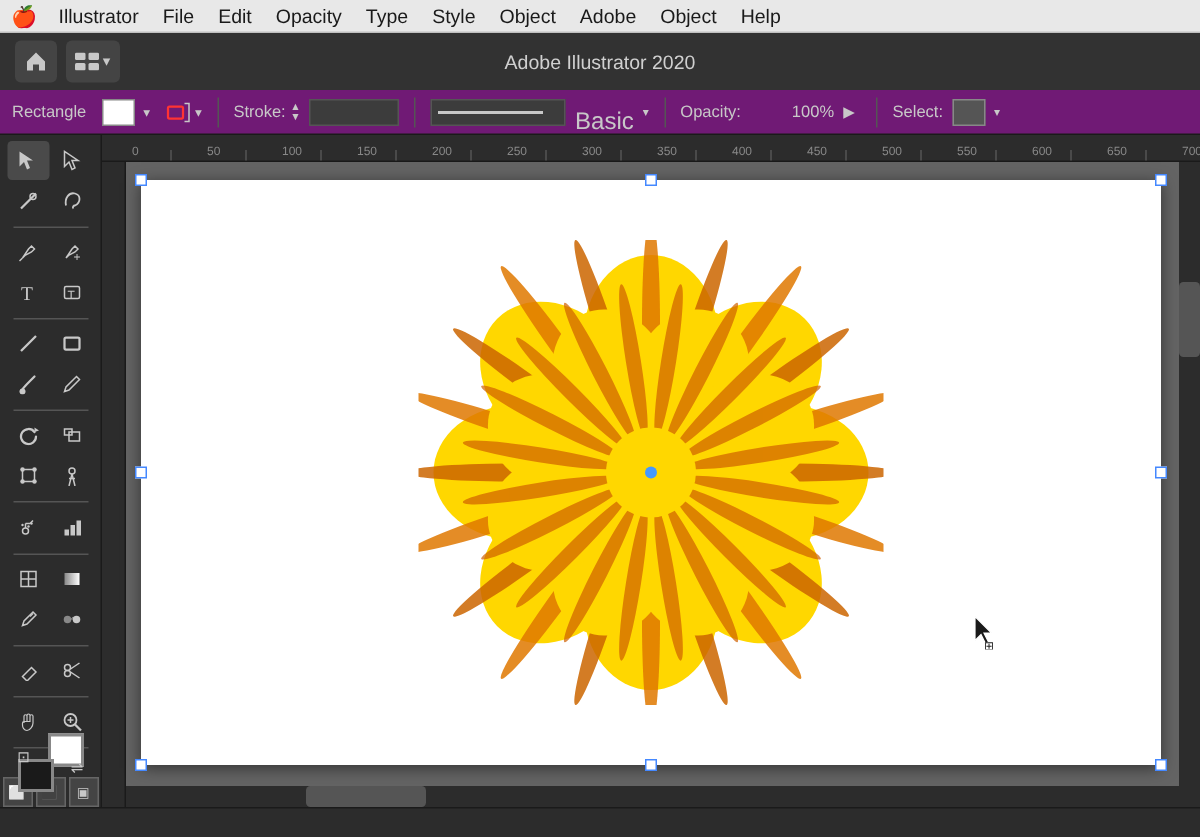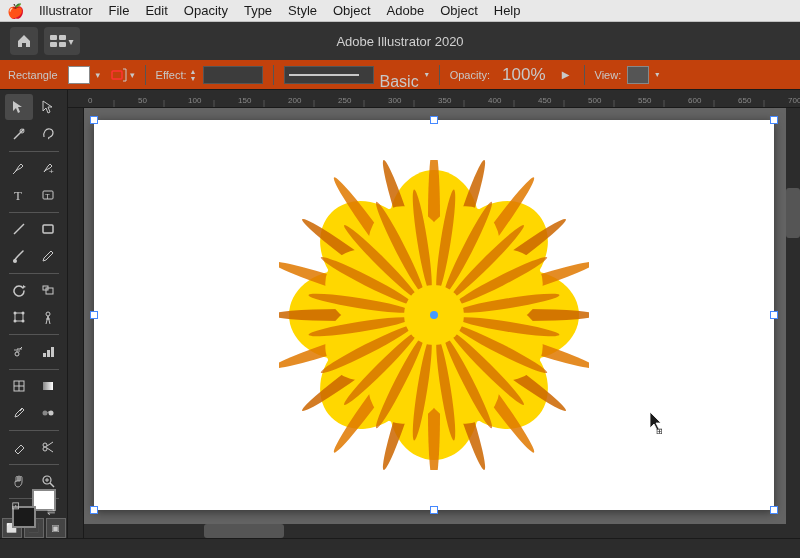--- a/index.html
+++ b/index.html
@@ -63,21 +63,21 @@
       border-radius: 4px;
       display: flex; align-items: center; justify-content: center;
       cursor: pointer;
       gap: 2px;
     }
 
     
     #optionsbar {
       width: 800px;
       height: 30px;
-      background: #c2410c;
+      background: #701a75;
       display: flex;
       align-items: center;
       padding: 0 8px;
       gap: 6px;
       border-bottom: 1px solid #1a1a1a;
     }
     .options-label {
       color: #c8c8c8;
       font-size: 11px;
       margin-right: 4px;
@@ -121,23 +121,23 @@
       border: 1px solid #555;
       display: flex; align-items: center; padding: 0 4px;
       cursor: pointer;
     }
     .brush-line {
       width: 70px; height: 2px;
       background: #c8c8c8;
     }
     .basic-label { color: #c8c8c8; font-size: 16px; margin-top: 15px; }
     .dropdown-arrow-sm { color: #c8c8c8; font-size: 8px; }
-    .opacity-control { display: flex; align-items: center; gap: 12px; }
+    .opacity-control { display: flex; align-items: center; gap: 2px; }
     .opacity-label { color: #c8c8c8; font-size: 11px; }
-    .opacity-value { color: #c8c8c8; font-size: 17px; }
+    .opacity-value { color: #c8c8c8; font-size: 11px; margin-left: 32px; }
     .expand-btn {
       width: 16px; height: 16px;
       color: #c8c8c8; font-size: 10px;
       cursor: pointer;
       display: flex; align-items: center; justify-content: center;
     }
     .style-label { color: #c8c8c8; font-size: 11px; }
     .style-swatch {
       width: 22px; height: 18px;
       background: #555;
@@ -364,21 +364,21 @@
     <svg width="18" height="18" viewBox="0 0 18 18" fill="none">
       <rect x="2" y="5" width="10" height="8" rx="1" fill="none" stroke="#ff3333" stroke-width="1.5"></rect>
       <path d="M13 3L16 3L16 15L13 15" stroke="#c8c8c8" stroke-width="1"></path>
     </svg>
     <span style="color:#c8c8c8;font-size:9px;">▾</span>
   </div>
 
   <div class="separator-v"></div>
 
   <div class="stroke-control">
-    <span class="stroke-label">Effect:</span>
+    <span class="stroke-label">Stroke:</span>
     <div class="stroke-spinner">
       <span>▲</span>
       <span>▼</span>
     </div>
   </div>
   <div class="stroke-value-box"></div>
 
   <div class="separator-v"></div>
 
   <div class="brush-stroke-display">
@@ -390,21 +390,21 @@
   <div class="separator-v"></div>
 
   <div class="opacity-control">
     <span class="opacity-label">Opacity:</span>
     <span class="opacity-value">100%</span>
     <div class="expand-btn">▶</div>
   </div>
 
   <div class="separator-v"></div>
 
-  <span class="style-label">View:</span>
+  <span class="style-label">Select:</span>
   <div class="style-swatch"></div>
   <span class="dropdown-arrow-sm">▾</span>
 </div>
 
 <div id="main" style="height: 448px;">
 
   <div id="toolbar">
 
     <div class="tool-row">
       <div class="tool-btn active">

